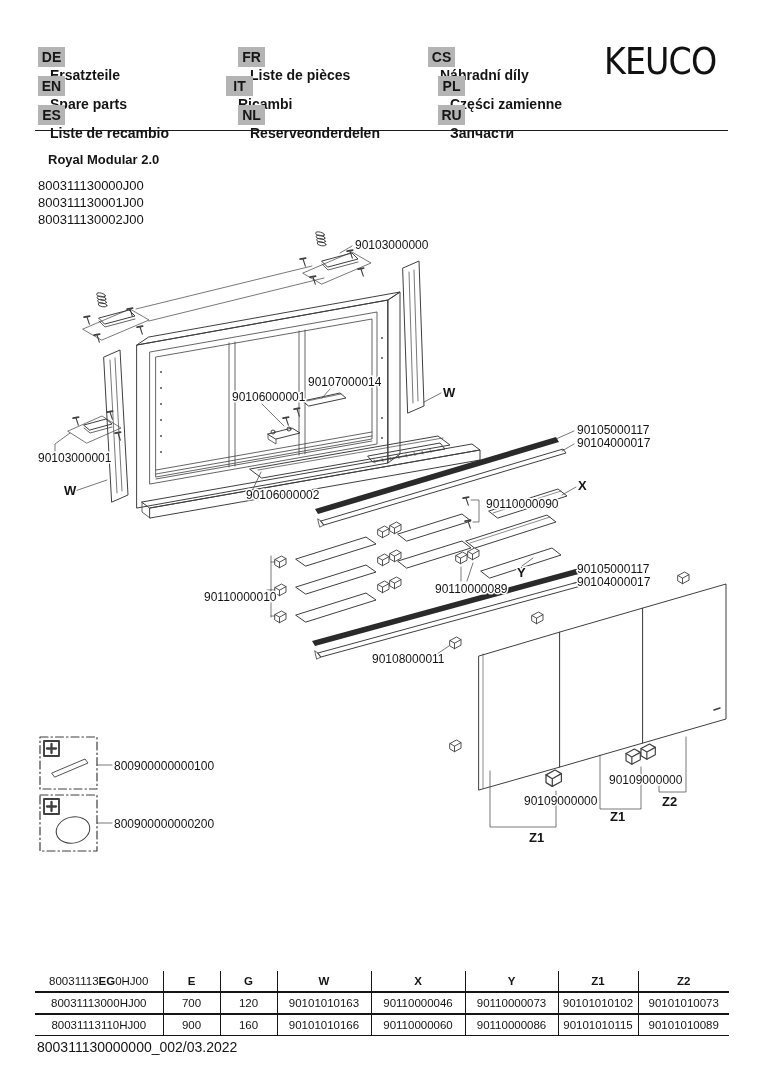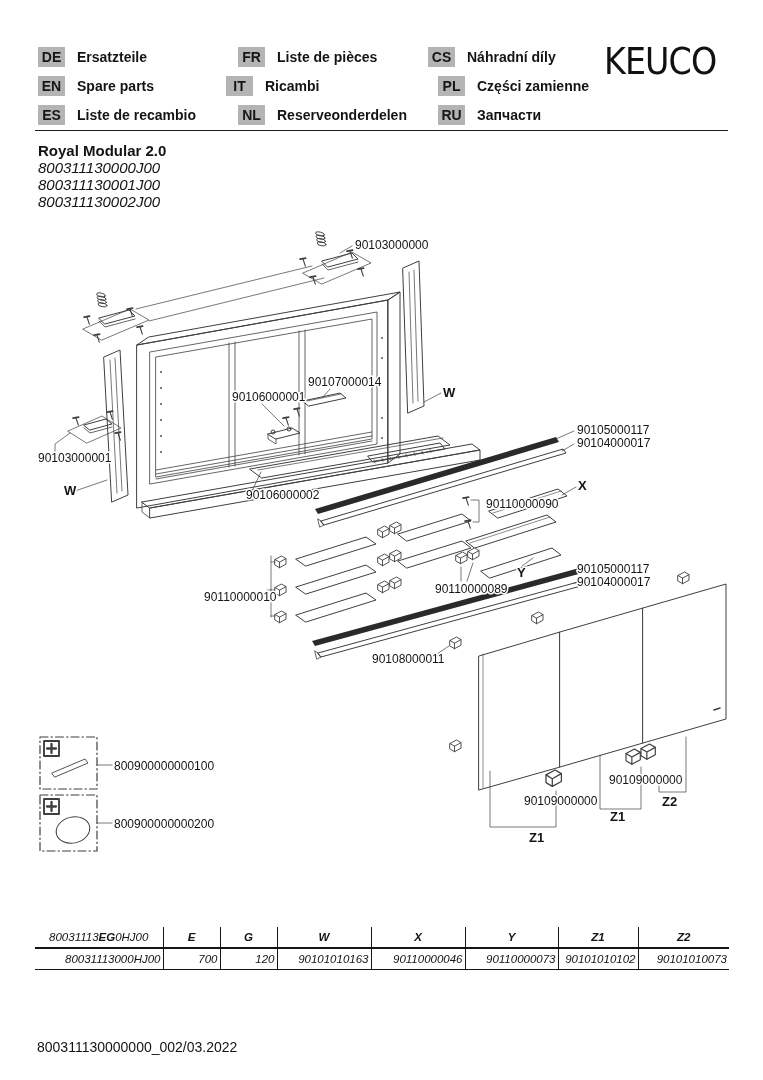--- a/index.html
+++ b/index.html
@@ -1,42 +1,42 @@
 <!DOCTYPE html>
 <html><head>
 <meta charset="utf-8">
 <style>
   html,body{margin:0;padding:0;background:#e8e8e8;}
   .page{position:relative;width:763px;height:1080px;background:#ffffff;margin:0 auto;
         font-family:"Liberation Sans",sans-serif;color:#141414;overflow:hidden;}
   
-  .lang{position:absolute;display:flex;align-items:center;}
+  .lang{position:absolute;display:flex;align-items:flex-start;flex-direction:column;}
   .badge{width:27px;height:20px;background:#b4b4b4;color:#161616;font-weight:bold;
          font-size:14px;display:flex;align-items:center;justify-content:center;flex:0 0 auto;}
   .lang-label{font-weight:bold;font-size:14px;margin-left:12px;white-space:nowrap;}
   .logo{position:absolute;left:604px;top:40px;font-family:"DejaVu Sans",sans-serif;
         font-size:37px;font-weight:400;letter-spacing:-1px;transform:scaleX(0.9);
         transform-origin:left top;color:#111;}
   .rule{position:absolute;left:35px;top:130px;width:693px;border-top:1.7px solid #1c1c1c;}
   
   .title{position:absolute;left:38px;top:142px;}
-  .title h1{margin:0;font-size:15px;font-weight:bold;}
-  .models{margin-top:0;font-size:15px;line-height:17px;font-style:italic;}
+  .title h1{margin:10px;font-size:13px;font-weight:bold;}
+  .models{margin-top:0;font-size:13px;line-height:17px;}
   
   .diagram{position:absolute;left:0;top:218px;}
   svg{font-family:"Liberation Sans",sans-serif;}
   .plabel{font-size:12px;fill:#141414;paint-order:stroke;stroke:#ffffff;stroke-width:3px;}
   .dlabel{font-size:13px;font-weight:bold;fill:#141414;paint-order:stroke;stroke:#ffffff;stroke-width:3px;}
   
-  .tablewrap{position:absolute;left:35px;top:927px;font-style:italic;}
+  .tablewrap{position:absolute;left:35px;top:971px;}
   table{border-collapse:collapse;table-layout:fixed;width:694px;font-size:11.5px;color:#141414;}
   th,td{height:20px;text-align:center;padding:0 2px;overflow:hidden;white-space:nowrap;}
   thead th{border-bottom:2.5px solid #151515;font-weight:bold;}
   thead th.model-th{font-weight:normal;}
-  tbody td{border-bottom:2px solid #151515;font-weight:normal;text-align:right;}
+  tbody td{border-bottom:2px solid #151515;font-weight:normal;}
   tbody tr:last-child td{border-bottom:1.2px solid #151515;}
   th+th,td+td{border-left:1.4px solid #151515;}
   .footer{position:absolute;left:37px;top:1039px;font-size:14px;}
 </style>
 </head>
 <body>
 
 <div class="page">
 
   <div class="lang" style="left:38px;top:47px">
@@ -363,18 +363,28 @@
         <tr>
           <td>80031113000HJ00</td>
           <td>700</td>
           <td>120</td>
           <td>90101010163</td>
           <td>90110000046</td>
           <td>90110000073</td>
           <td>90101010102</td>
           <td>90101010073</td>
         </tr>
+        <tr>
+          <td>80031113110HJ00</td>
+          <td>900</td>
+          <td>160</td>
+          <td>90101010166</td>
+          <td>90110000060</td>
+          <td>90110000086</td>
+          <td>90101010115</td>
+          <td>90101010089</td>
+        </tr>
       </tbody>
     </table>
   </div>
 
   <div class="footer">800311130000000_002/03.2022</div>
 </div>
 
 </body></html>

